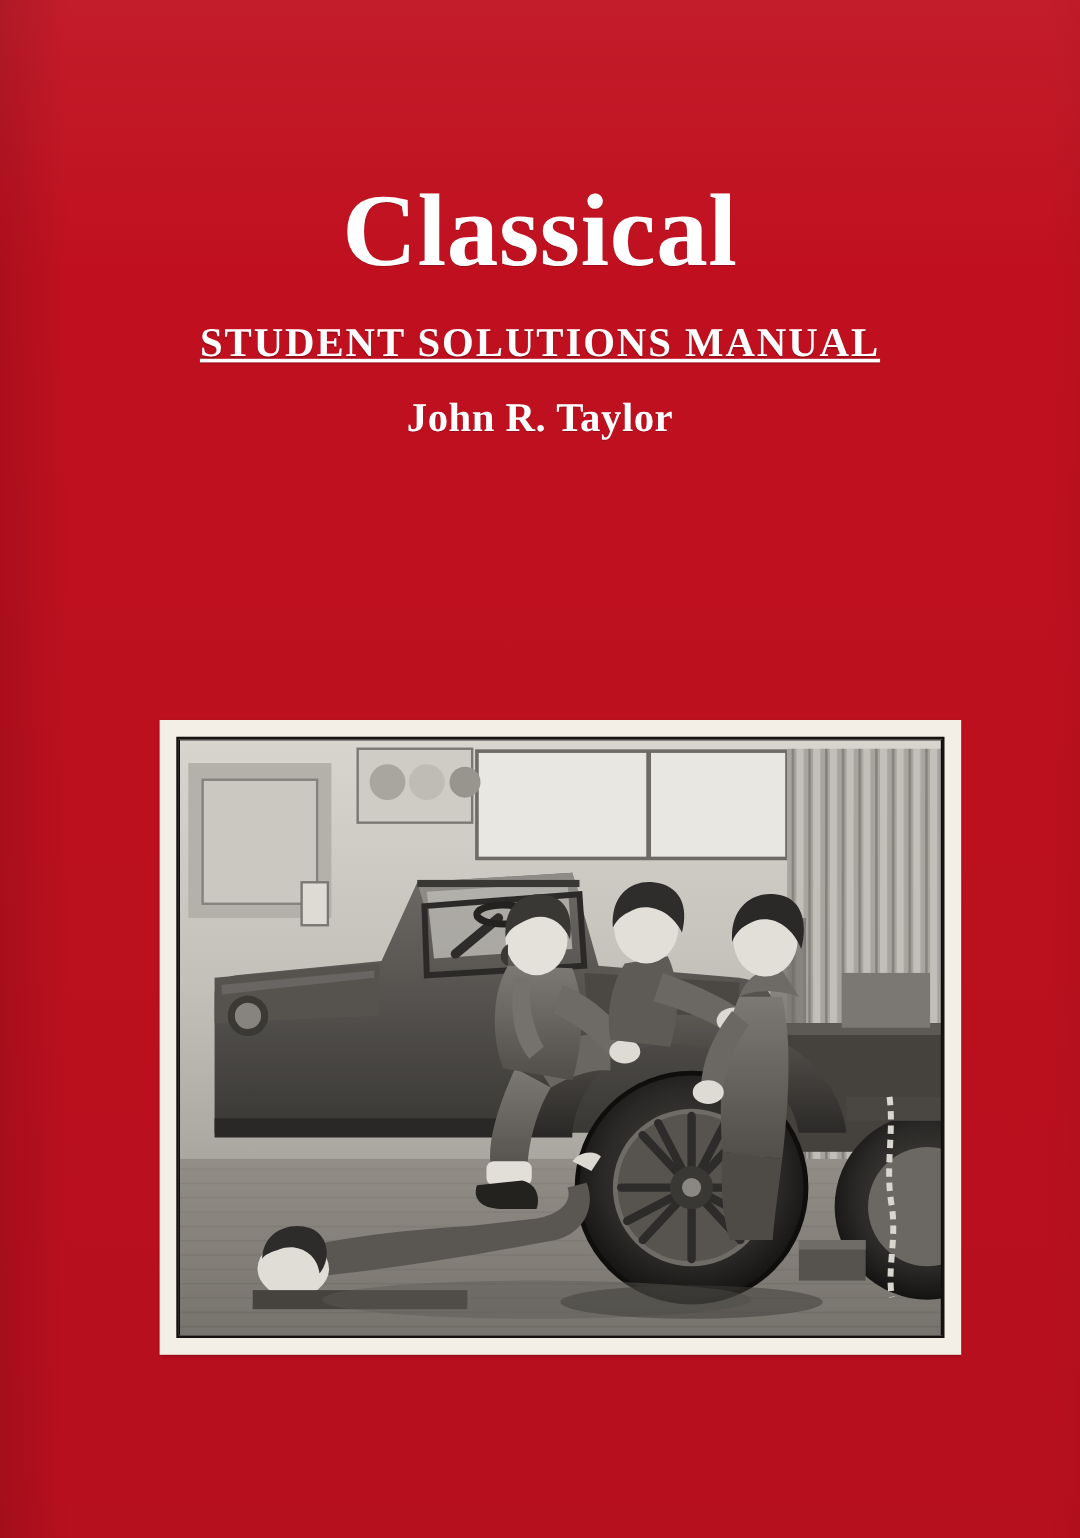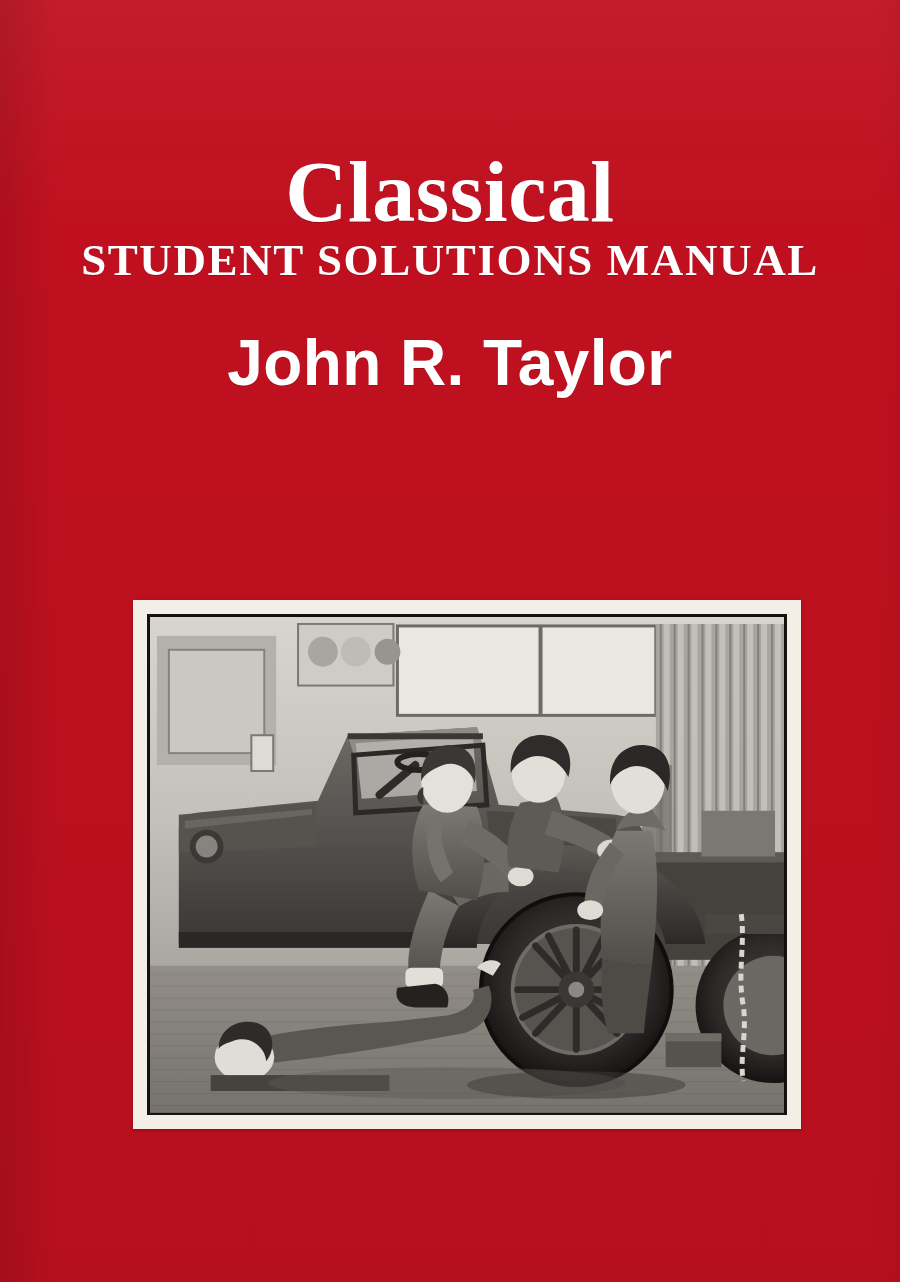--- a/index.html
+++ b/index.html
@@ -37,31 +37,33 @@
   }
   .title-line {
     font-family: "Liberation Serif", serif;
     font-weight: bold;
     font-size: 86px;
     line-height: 0.98;
     letter-spacing: 0.5px;
     text-shadow: 0 1px 0 rgba(0,0,0,0.18);
   }
   .subtitle {
+    margin-top: 34px;
     font-family: "Liberation Serif", serif;
     font-weight: bold;
-    font-size: 45px;
+    font-size: 34px;
     letter-spacing: 1.6px;
     text-shadow: 0 1px 0 rgba(0,0,0,0.18);
+    text-decoration: underline;
   }
   .author {
-    margin-top: 40px;
-    font-family: Liberation Sans, sans-serif;
+    margin-top: 24px;
+    font-family: Liberation Serif, serif;
     font-weight: bold;
-    font-size: 64px;
+    font-size: 34px;
     letter-spacing: 0.4px;
     text-shadow: 0 1px 0 rgba(0,0,0,0.18);
   }
   
   .photo-frame {
     position: absolute;
     left: 133px;
     top: 600px;
     width: 668px;
     height: 529px;

